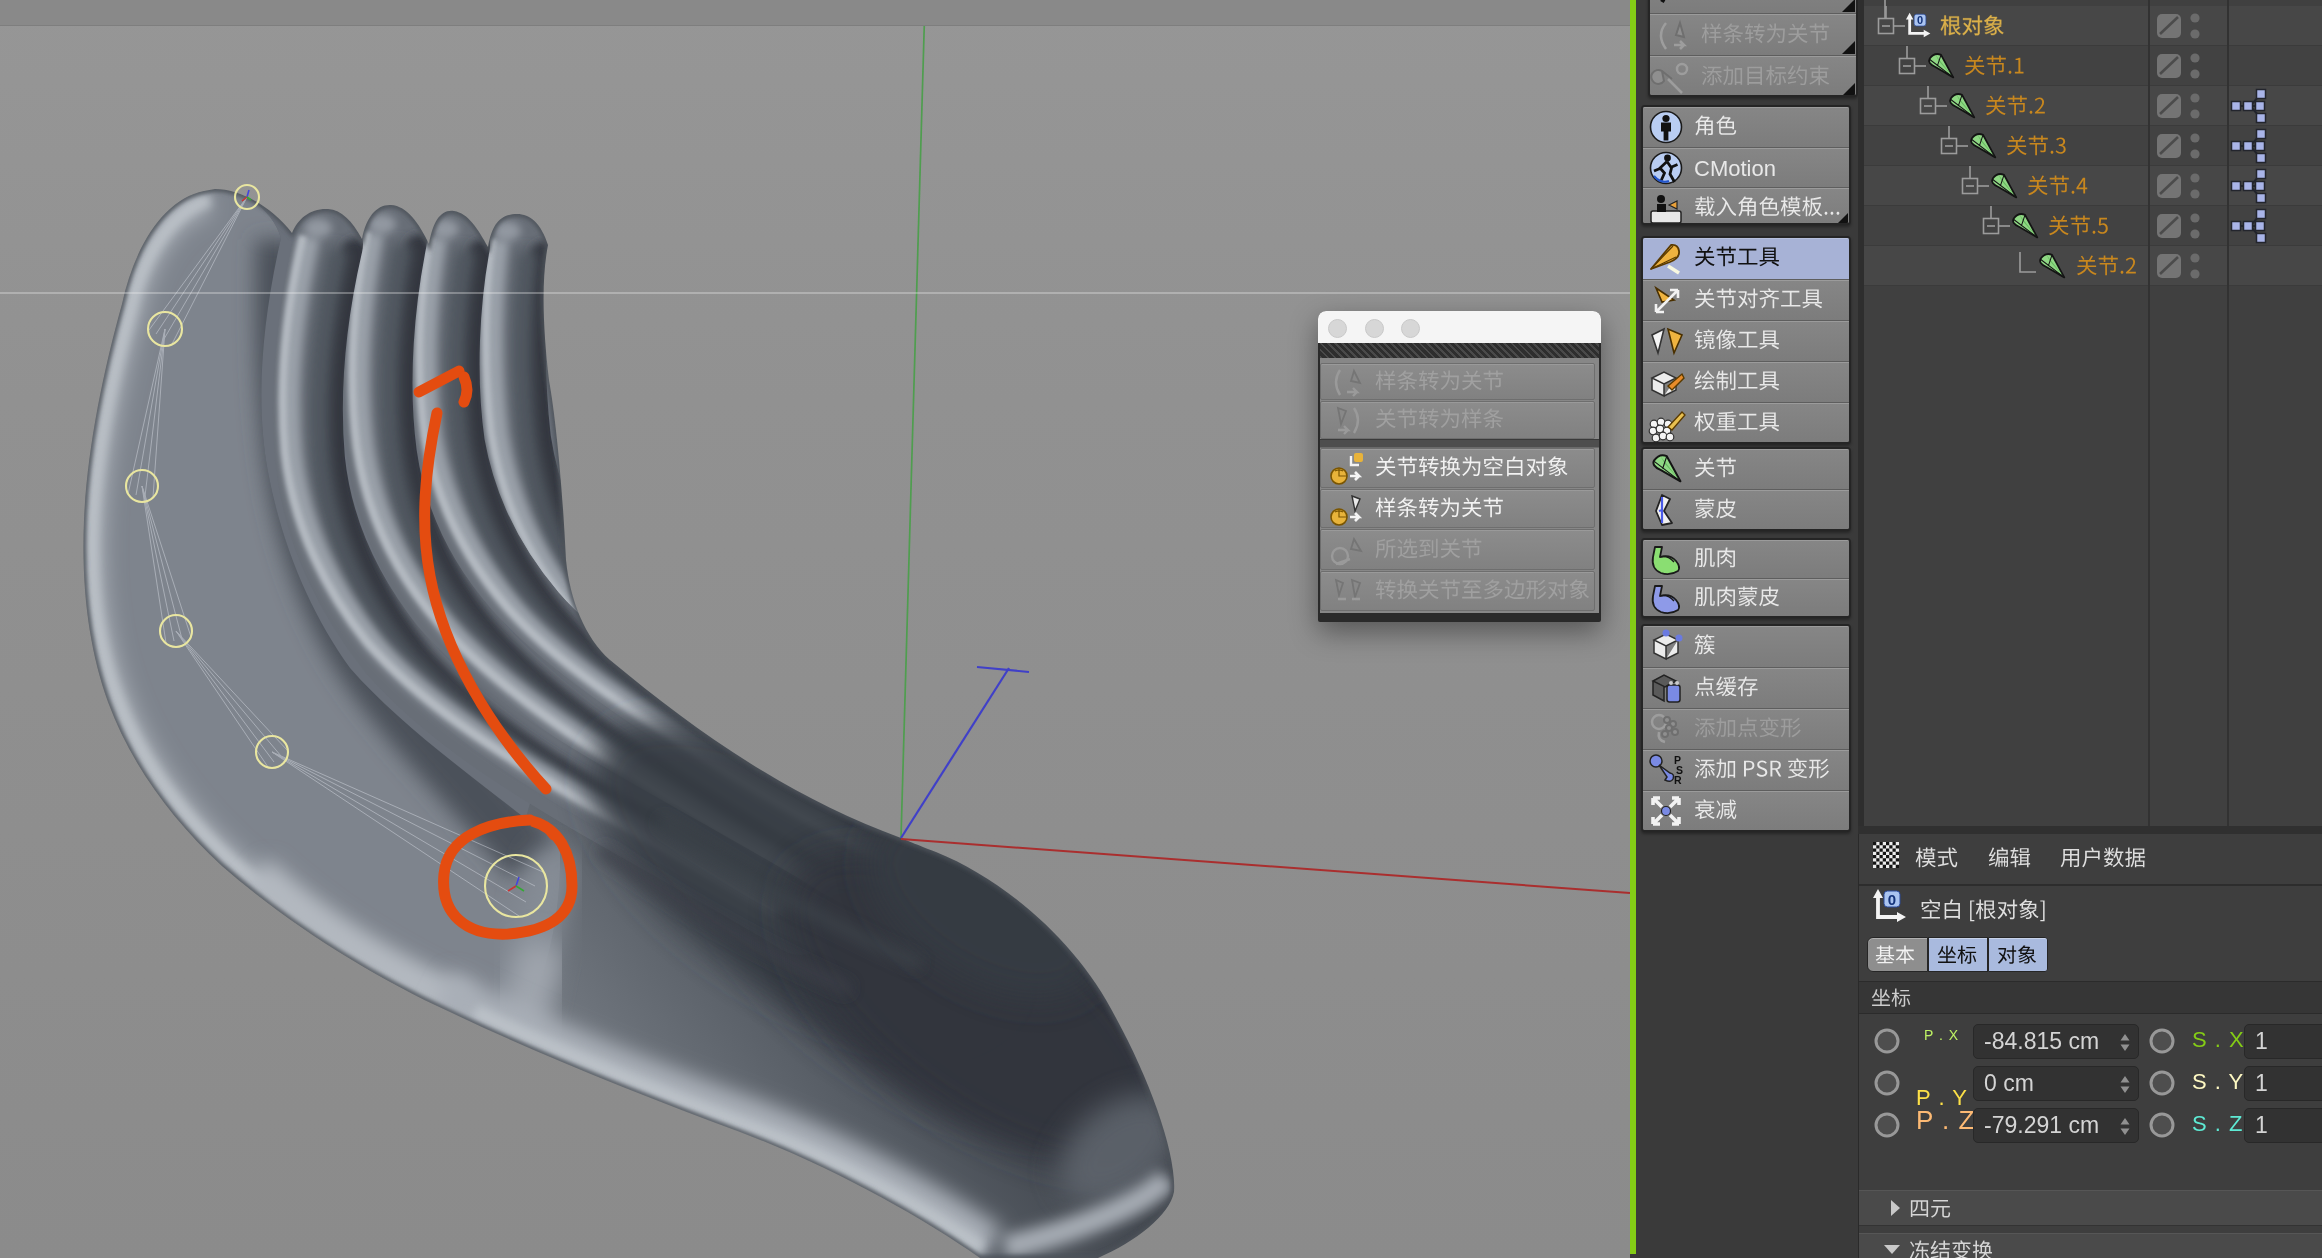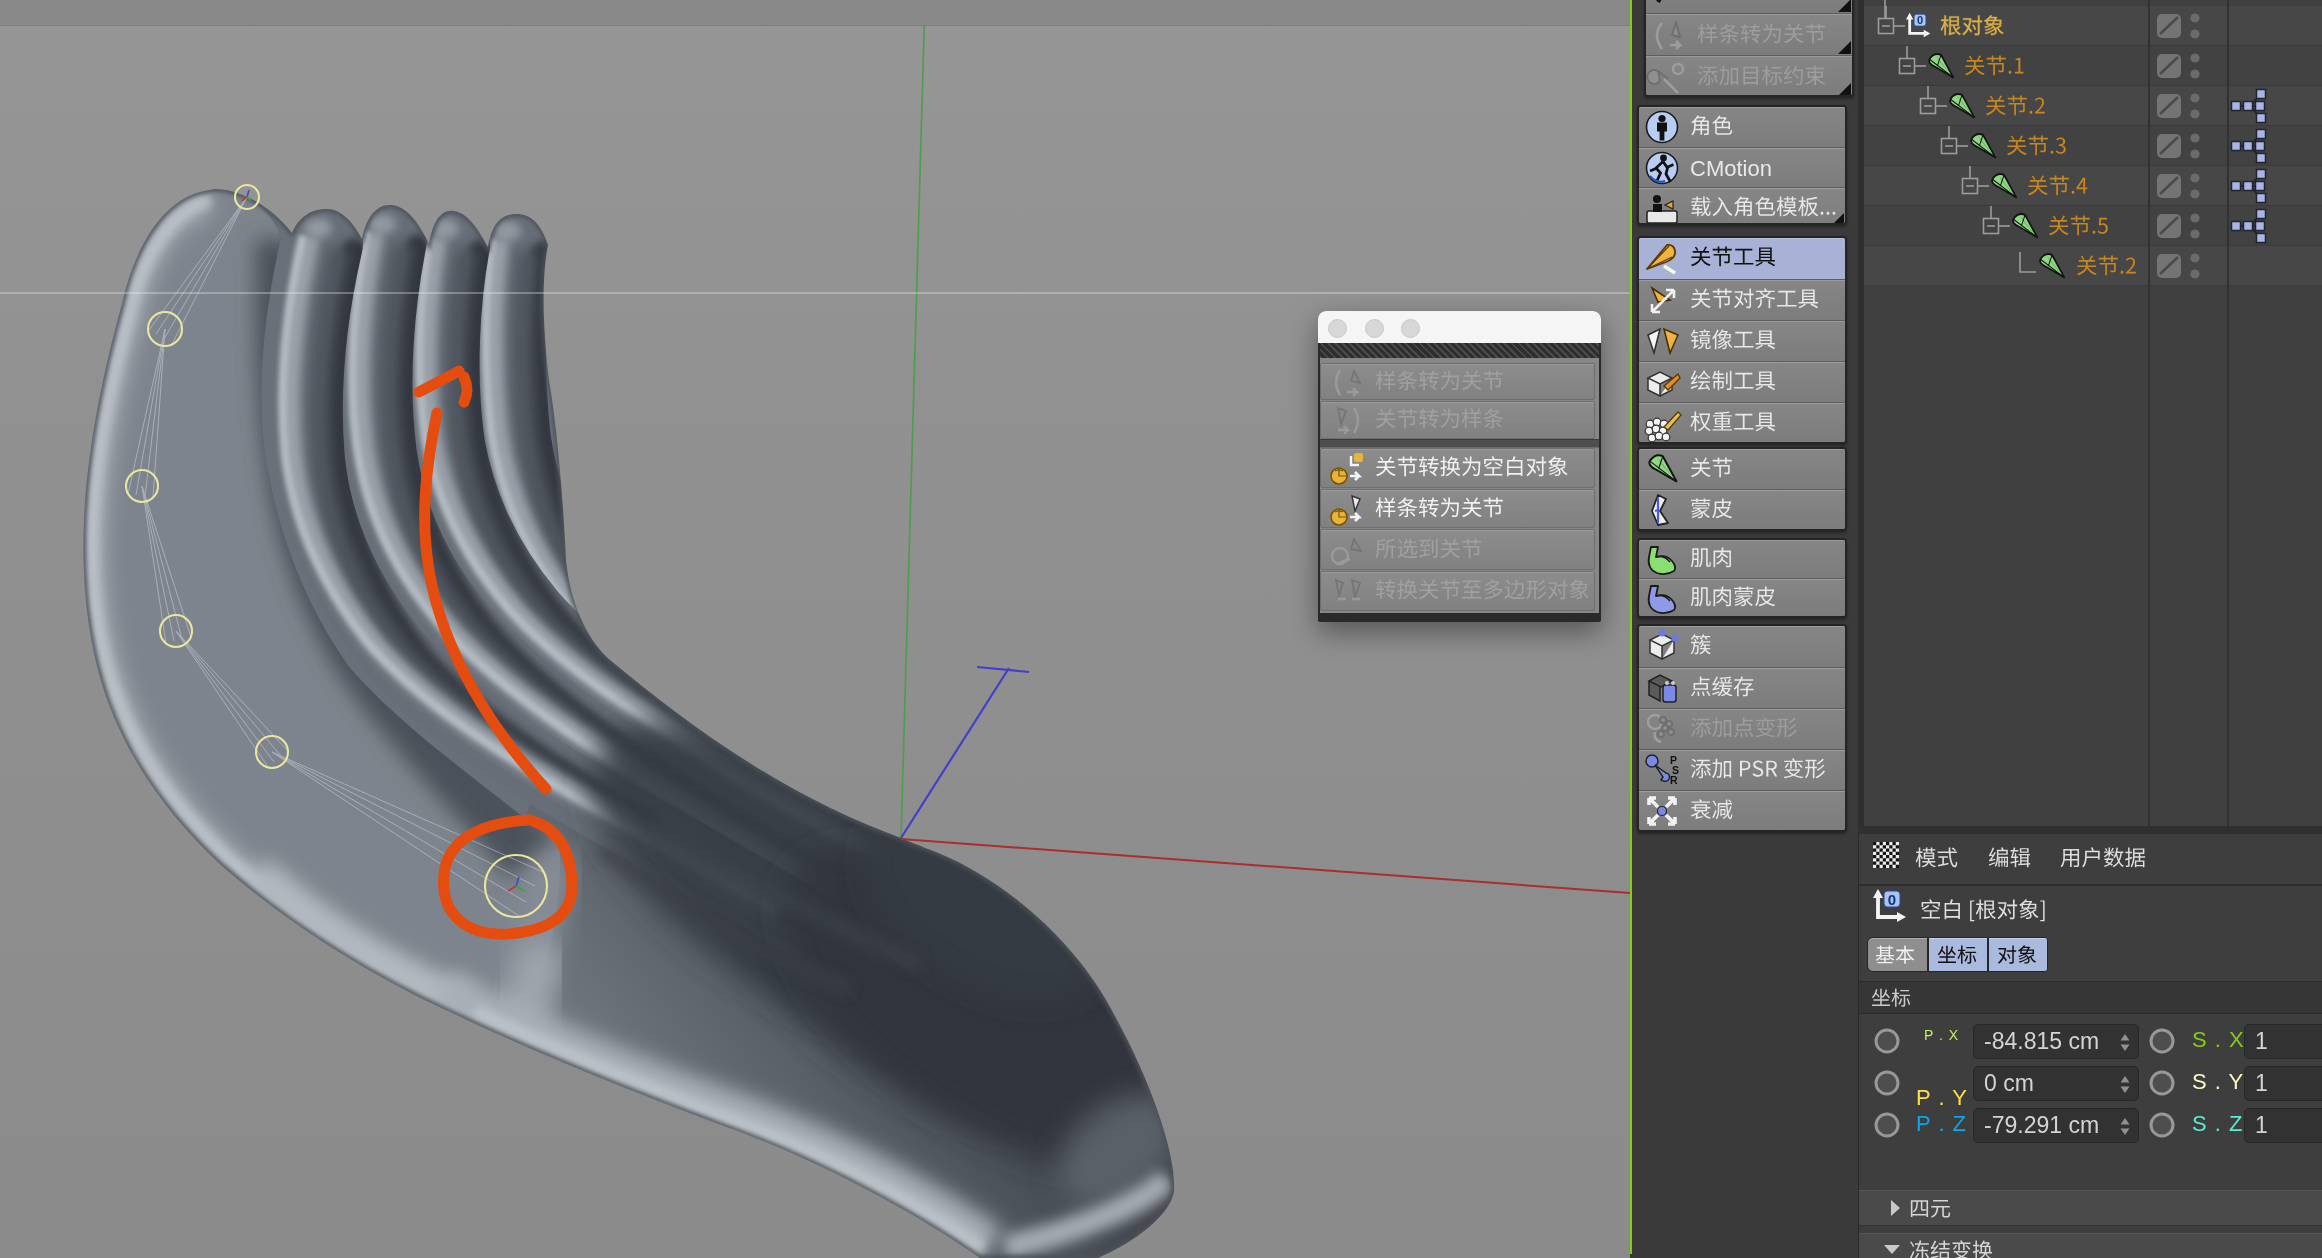--- a/index.html
+++ b/index.html
@@ -4,21 +4,21 @@
 html,body{width:2322px;height:1258px;overflow:hidden;background:#3a3a3a;
  font-family:"Liberation Sans",sans-serif}
 #root{position:relative;width:2322px;height:1258px;overflow:hidden}
 .cj{position:absolute;overflow:visible}
 #vp{position:absolute;left:0;top:0;width:1630px;height:1258px;
  background:linear-gradient(#969696 0px,#919191 400px,#8b8b8b 1258px)}
 #vptop{position:absolute;left:0;top:0;width:1630px;height:26px;background:#898989;
  border-bottom:1px solid #7e7e7e}
 #horiz{position:absolute;left:0;top:292px;width:1630px;height:1.6px;background:rgba(240,240,240,.32)}
 #cmdcol{position:absolute;left:1630px;top:0;width:228px;height:1254px;background:#3a3a3a;
- border-left:2px solid #84cc16}
+ border-left:6px solid #84cc16}
 .grp{position:absolute;left:5px;width:210px;border:2px solid #252525;border-radius:4px;
  background:#7f7f7f;overflow:hidden;box-shadow:0 2px 3px rgba(0,0,0,.35)}
 .btn{position:relative;width:100%;background:linear-gradient(#868686,#7c7c7c);
  border-top:1px solid #5e5e5e;box-shadow:inset 0 1px 0 rgba(255,255,255,.18)}
 .btn.first{border-top:none}
 .btn.sel{background:#a7b2d6}
 .tri{position:absolute;right:1px;bottom:1px;width:0;height:0;
  border-left:13px solid transparent;border-bottom:13px solid #111}
 #om{position:absolute;left:1858px;top:0;width:464px;height:826px;background:#404040;border-left:6px solid #2e2e2e}
 #om .row{position:absolute;left:0;width:464px;height:40px}
@@ -921,21 +921,21 @@
           <path d="M5,0 L9.5,6.5 H0.5 Z M5,17 L0.5,10.5 h9 Z" fill="#909090"></path>
         </svg></div>
       <svg class="ic" style="left:290px;top:236px" width="26" height="26">
         <circle cx="13" cy="13" r="11" fill="#4e4e4e" stroke="#989898" stroke-width="3"></circle>
       </svg>
       <div style="position:absolute;left:333px;top:235px;width:60px;font-size:22px;color:#fef9c3;letter-spacing:1px">S . Y</div>
       <div class="ibox" style="left:385px;top:231.5px;width:110px">1</div>
       <svg class="ic" style="left:15px;top:278px" width="26" height="26">
         <circle cx="13" cy="13" r="11" fill="#4e4e4e" stroke="#989898" stroke-width="3"></circle>
       </svg>
-      <div style="position:absolute;left:57px;top:277px;width:60px;font-size:22px;color:#0ea5e9;letter-spacing:1px">P . Z</div>
+      <div style="position:absolute;left:57px;top:271px;width:60px;font-size:26px;color:#fdba74;letter-spacing:1px">P . Z</div>
       <div class="ibox" style="left:114px;top:273.5px;width:166px">-79.291 cm<svg class="ic" style="right:8px;top:9px;left:auto" width="10" height="17">
           <path d="M5,0 L9.5,6.5 H0.5 Z M5,17 L0.5,10.5 h9 Z" fill="#909090"></path>
         </svg></div>
       <svg class="ic" style="left:290px;top:278px" width="26" height="26">
         <circle cx="13" cy="13" r="11" fill="#4e4e4e" stroke="#989898" stroke-width="3"></circle>
       </svg>
       <div style="position:absolute;left:333px;top:277px;width:60px;font-size:22px;color:#5eead4;letter-spacing:1px">S . Z</div>
       <div class="ibox" style="left:385px;top:273.5px;width:110px">1</div>
       <div style="position:absolute;left:0;top:356px;width:464px;height:36px;background:#4a4a4a;border-top:1px solid #565656;border-bottom:1px solid #333"></div>
       <svg class="ic" style="left:30px;top:365px" width="12" height="18">

